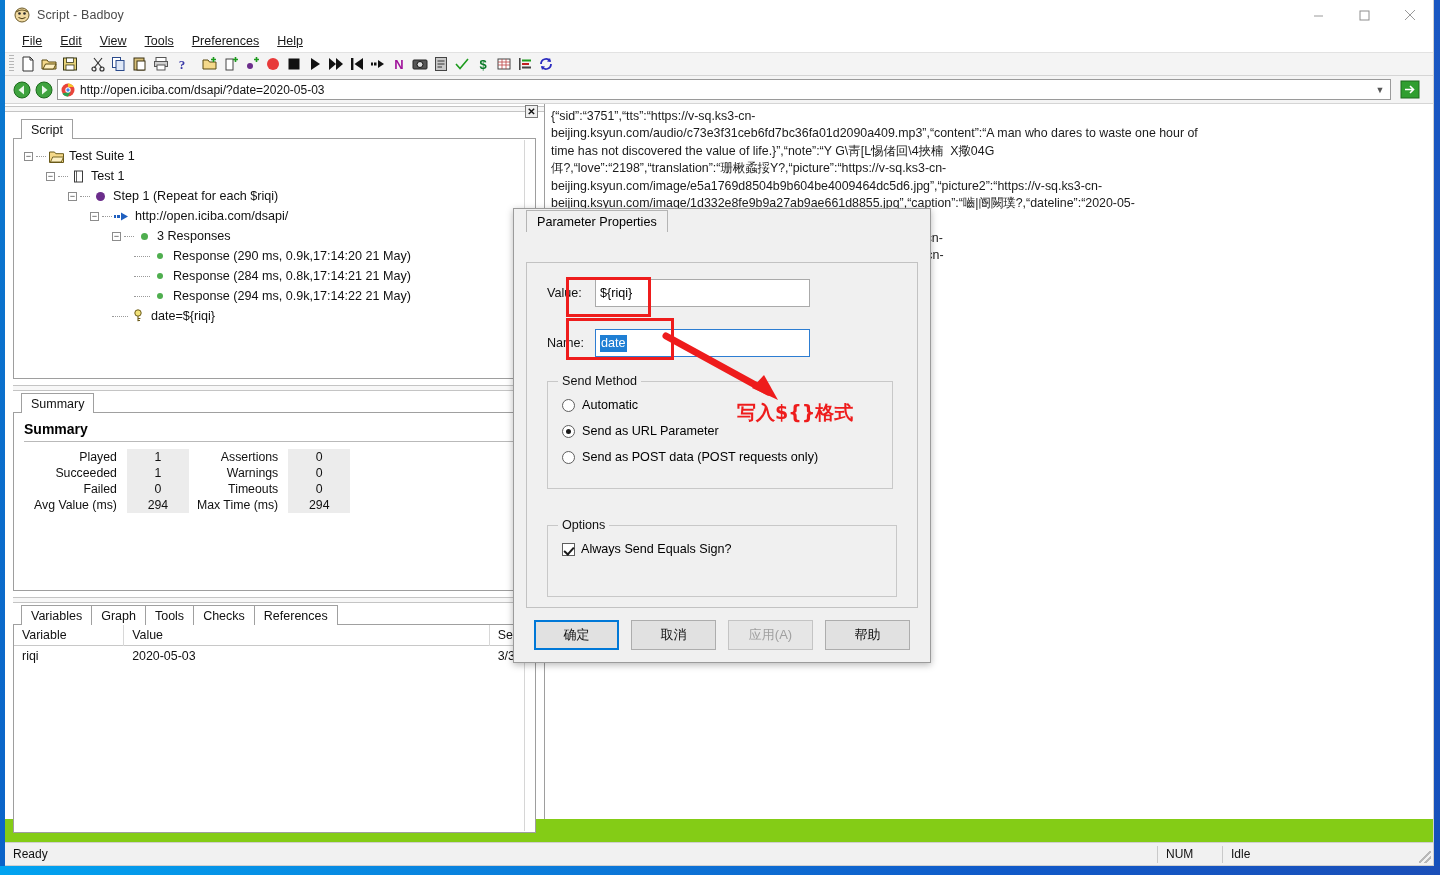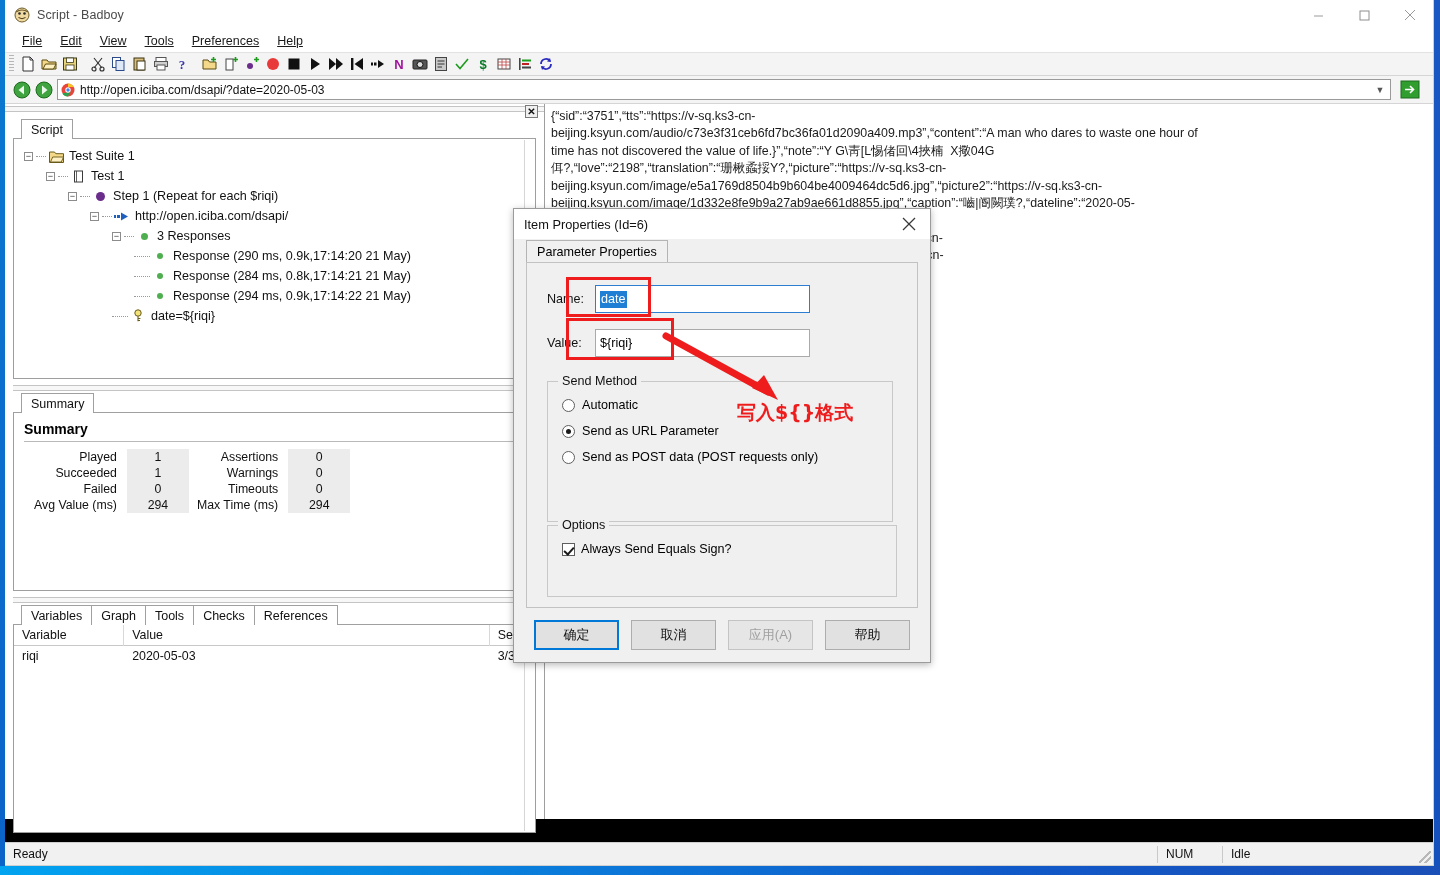--- a/index.html
+++ b/index.html
@@ -28,21 +28,21 @@
     background: linear-gradient(90deg,#02a3f0 0%, #0a7fdc 35%, #1059c8 70%, #1b4fb8 100%);
   }
   .edge-right {
     position: absolute; right: 0; top: 0; width: 6px; height: 866px;
     background: linear-gradient(180deg,#1a57c2,#1550bb);
   }
 
   
   .window {
     position: absolute; left: 5px; top: 0; width: 1429px; height: 866px;
-    background: #000000;
+    background: #84cc16;
     border: 1px solid #d0d0d0;
     border-top: none; border-left: none;
   }
 
   
   .titlebar {
     position: relative; height: 30px; background: #ffffff;
     display: flex; align-items: center;
     border-bottom: 1px solid #ffffff;
   }
@@ -763,53 +763,44 @@
       <div class="sb-sep"></div>
       <div class="sb-cell" style="width:64px;">NUM</div>
       <div class="sb-sep"></div>
       <div class="sb-cell" style="width:210px;">Idle</div>
       <div class="sb-grip"></div>
     </div>
 
   </div>
 
   <div class="dialog">
-    <div class="dlg-title">
-      <span>Item Properties (Id=6)</span>
-      <div class="dlg-close">
-        <svg width="14" height="14" viewBox="0 0 14 14">
-            <line x1="1" y1="1" x2="13" y2="13" stroke="#3a3a3a" stroke-width="1.2"></line>
-            <line x1="13" y1="1" x2="1" y2="13" stroke="#3a3a3a" stroke-width="1.2"></line>
-          </svg>
-      </div>
-    </div>
 
     <div class="dlg-tabs">
       <div class="dlg-tab">
         <span>Parameter Properties</span>
       </div>
     </div>
 
     <div class="dlg-body">
+
+      <div class="field-row" style="margin-top:16px;">
+        <span class="field-lbl">Value:</span>
+        <div class="tb-input plain">
+          <span>${riqi}</span>
+        </div>
+      </div>
 
       <div class="field-row" style="margin-top:22px;">
         <span class="field-lbl">Name:</span>
         <div class="tb-input focus">
           <span class="sel-text">date</span>
         </div>
       </div>
 
-      <div class="field-row" style="margin-top:16px;">
-        <span class="field-lbl">Value:</span>
-        <div class="tb-input plain">
-          <span>${riqi}</span>
-        </div>
-      </div>
-
-      <div class="group" style="left:20px; right:24px; top:118px; height:141px;">
+      <div class="group" style="left:20px; right:24px; top:118px; height:108px;">
         <span class="group-label">Send Method</span>
         <div style="padding-top:10px;">
           <div class="radio-row">
             <span class="radio"></span>
             <span>Automatic</span>
           </div>
           <div class="radio-row">
             <span class="radio on"></span>
             <span>Send as URL Parameter</span>
           </div>

